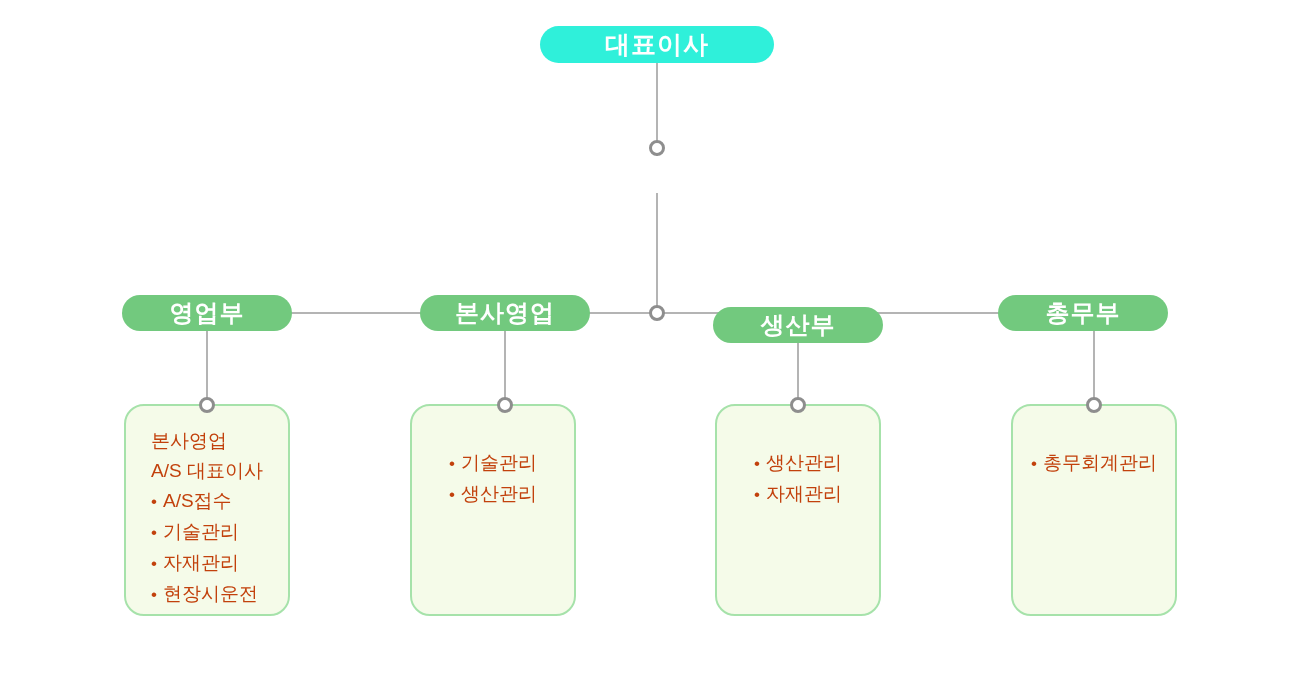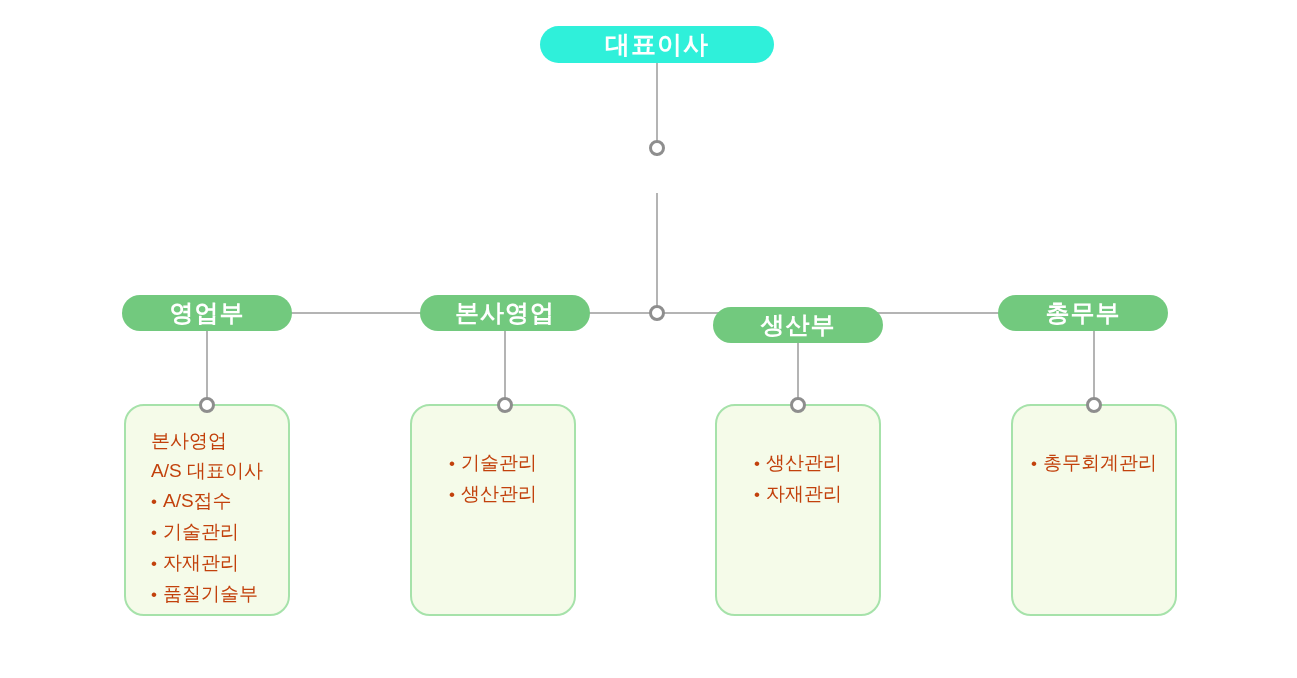--- a/index.html
+++ b/index.html
@@ -134,21 +134,21 @@
 
   <div id="dept-1">
     <div class="pill pill-dept">영업부</div>
     <div class="dept-box">
       <div class="dept-list">
           <div class="dept-item"><span>본사영업</span></div>
           <div class="dept-item"><span>A/S 대표이사</span></div>
           <div class="dept-item"><span class="bullet">•</span><span>A/S접수</span></div>
           <div class="dept-item"><span class="bullet">•</span><span>기술관리</span></div>
           <div class="dept-item"><span class="bullet">•</span><span>자재관리</span></div>
-          <div class="dept-item"><span class="bullet">•</span><span>품질기술부</span></div>
+          <div class="dept-item"><span class="bullet">•</span><span>현장시운전</span></div>
         </div>
     </div>
   </div>
 
   <div id="dept-2">
     <div class="pill pill-dept">본사영업</div>
     <div class="dept-box">
       <div class="dept-list">
           <div class="dept-item"><span class="bullet">•</span><span>기술관리</span></div>
           <div class="dept-item"><span class="bullet">•</span><span>생산관리</span></div>

